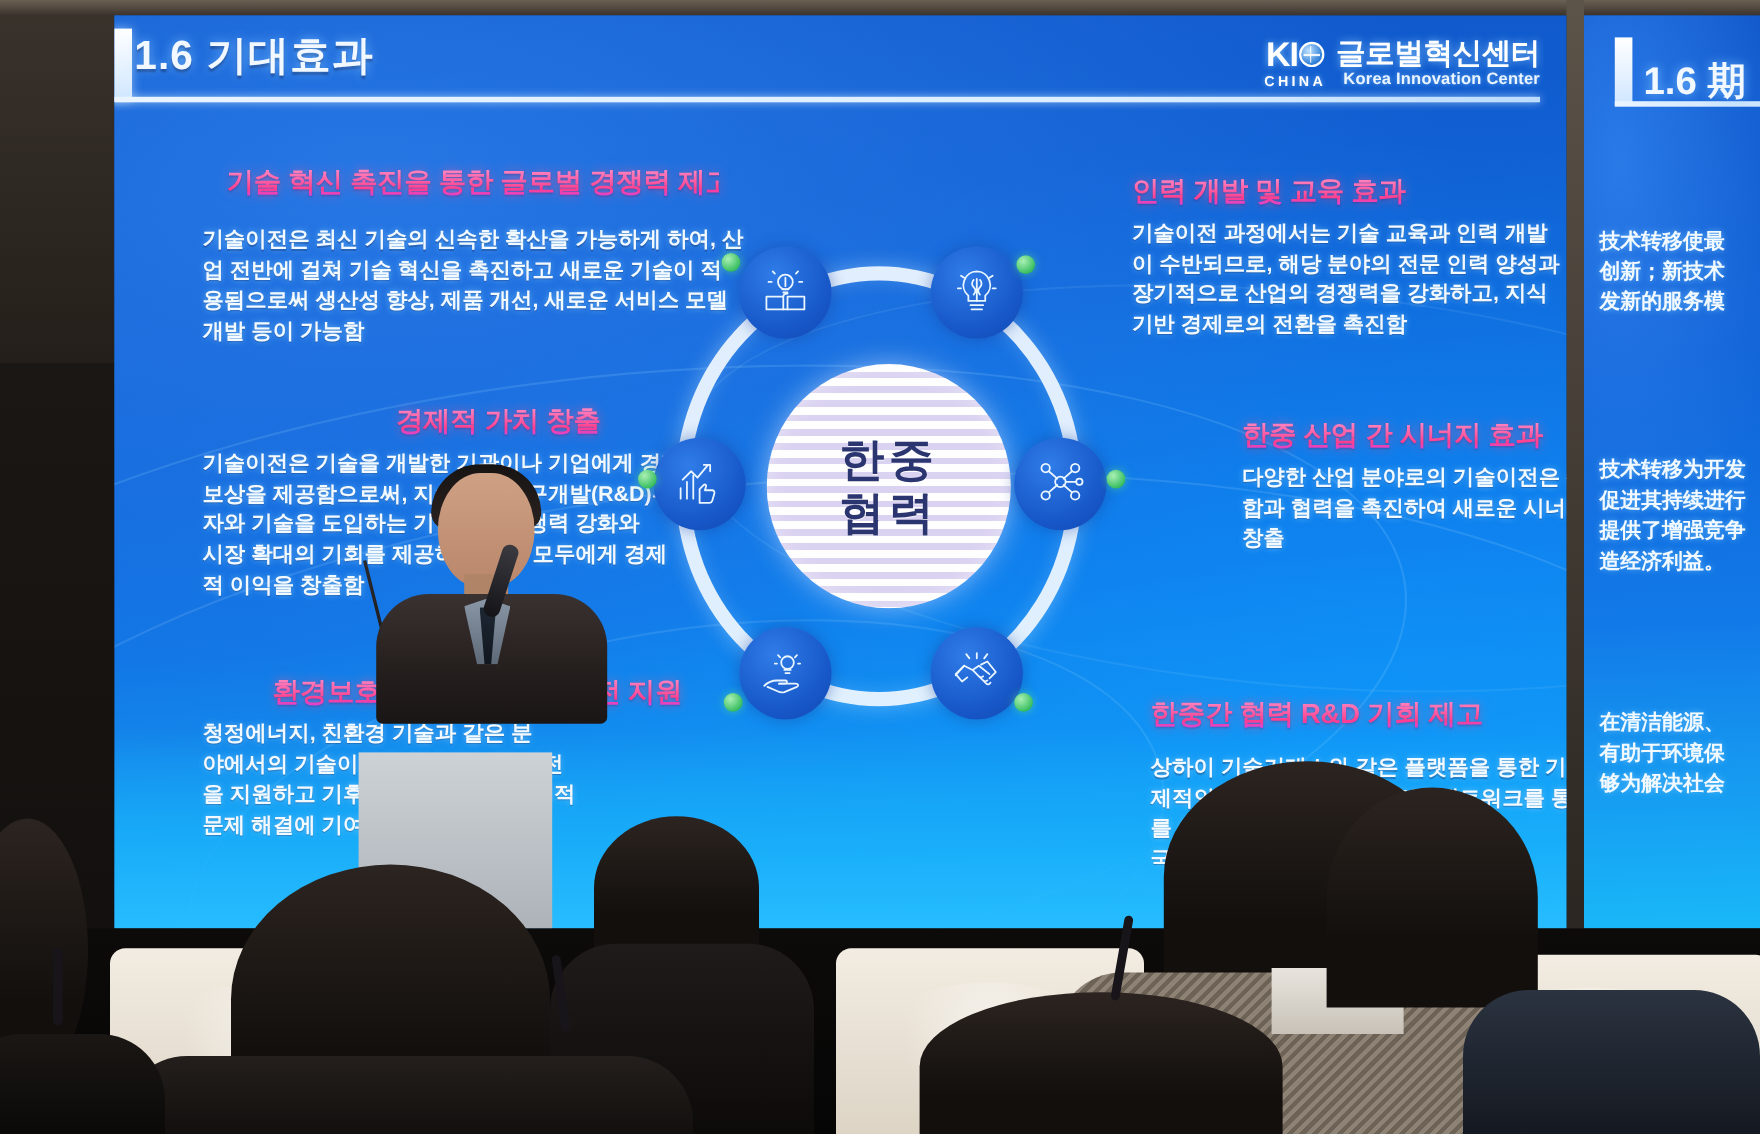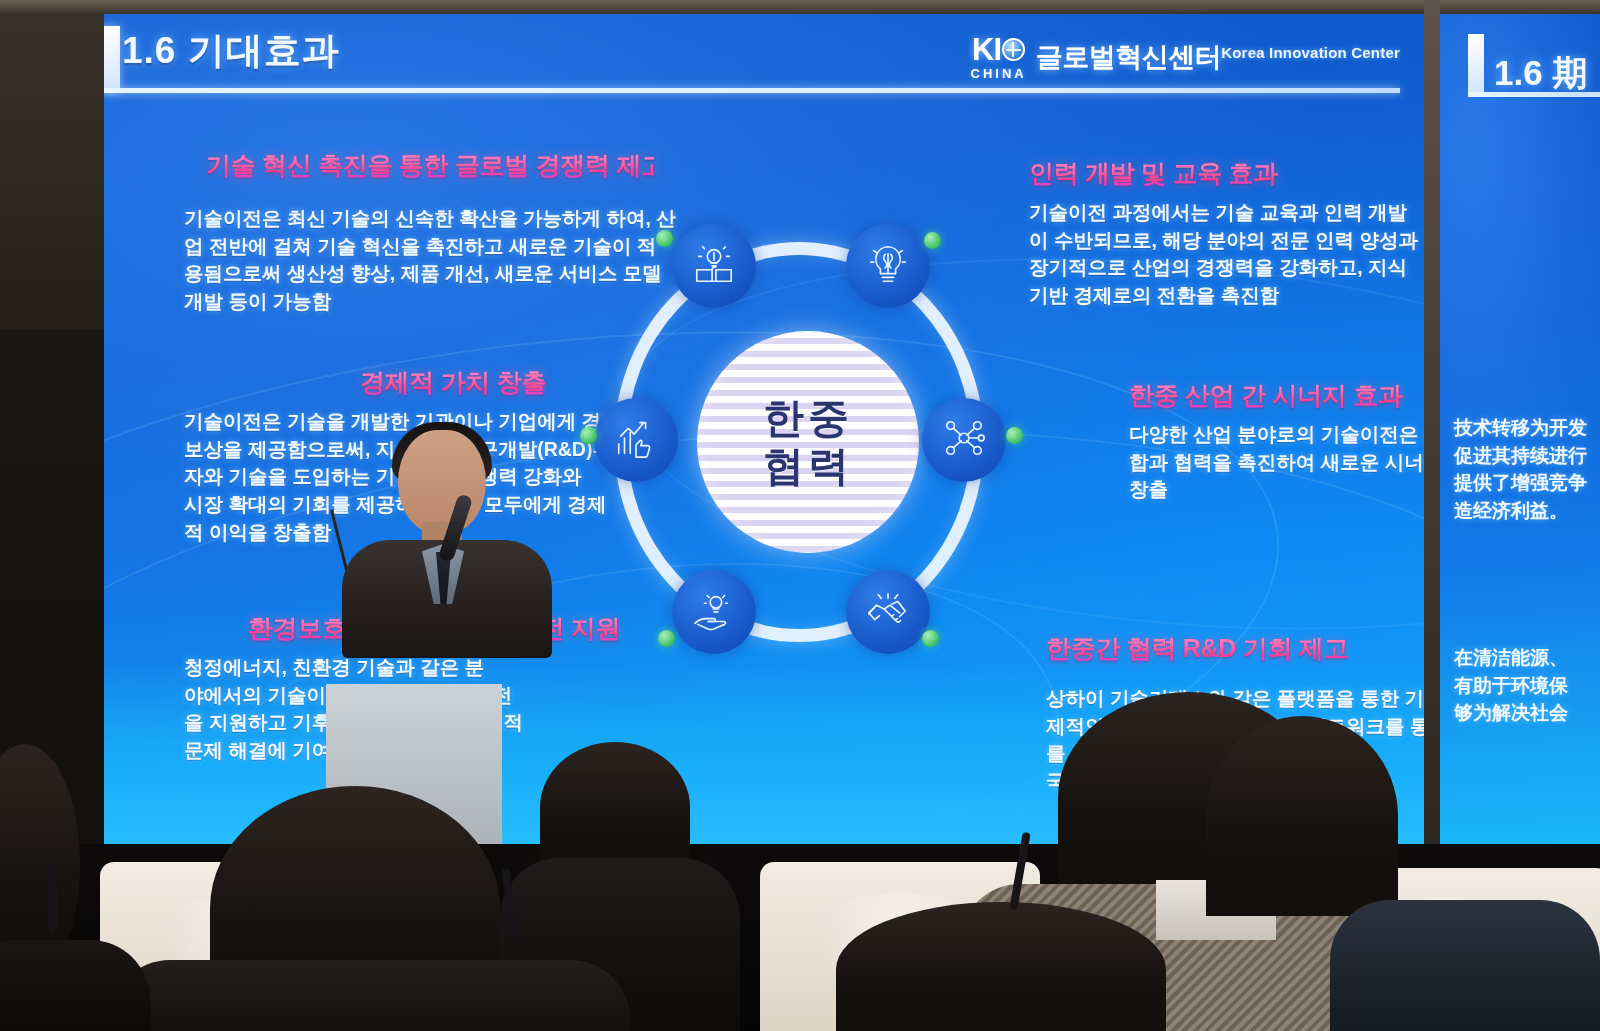--- a/index.html
+++ b/index.html
@@ -71,21 +71,21 @@
     text-shadow:0 0 7px rgba(150,210,255,.8);}
   .kic-globe { width:23px; height:23px; border-radius:50%;
     background:radial-gradient(circle at 35% 32%, #bfe2ff, #2f7fd8 70%, #1c56a8);
     border:2px solid #fff; position:relative; display:inline-block; }
   .kic-globe:before { content:""; position:absolute; left:2px; top:9px; width:15px; height:1.5px;
     background:rgba(255,255,255,.9); }
   .kic-globe:after { content:""; position:absolute; left:8px; top:2px; width:1.5px; height:15px;
     background:rgba(255,255,255,.9); }
   .kic-china { font-size:13px; font-weight:800; color:#fff; letter-spacing:3px; margin-top:2px;
     text-shadow:0 0 5px rgba(150,210,255,.7);}
-  .kic-right { display:flex; flex-direction:row; line-height:1.05;text-align:right; }
+  .kic-right { display:flex; flex-direction:column; line-height:1.05;text-align:right; }
   .kic-ko { font-size:27px; font-weight:800; color:#ffffff; letter-spacing:-.5px;
     text-shadow:0 0 8px rgba(150,210,255,.8);}
   .kic-en { font-size:15px; font-weight:700; color:#eaf5ff; letter-spacing:.2px; margin-top:2px;
     text-shadow:0 0 5px rgba(150,210,255,.7);}
 
   
   .block { position:absolute; }
   .bhead {
     font-size:25px; font-weight:800; letter-spacing:-.3px; white-space:nowrap;
     background:linear-gradient(180deg,#ff9ad0 0%,#ff5fa6 45%,#ff3d8e 70%,#c24bff 100%);
@@ -425,20 +425,25 @@
     <div class="podium">
       <div class="podium-body"></div>
     </div>
   </div>
 
   <div class="screen2">
     <div class="s2-bracket"></div>
     <div class="s2-rule"></div>
     <div class="s2-title">1.6 期</div>
 
+    <div class="s2-body s2-b1">
+      <div>技术转移使最</div>
+      <div>创新；新技术</div>
+      <div>发新的服务模</div>
+    </div>
     <div class="s2-body s2-b2">
       <div>技术转移为开发</div>
       <div>促进其持续进行</div>
       <div>提供了增强竞争</div>
       <div>造经济利益。</div>
     </div>
     <div class="s2-body s2-b3">
       <div>在清洁能源、</div>
       <div>有助于环境保</div>
       <div>够为解决社会</div>

